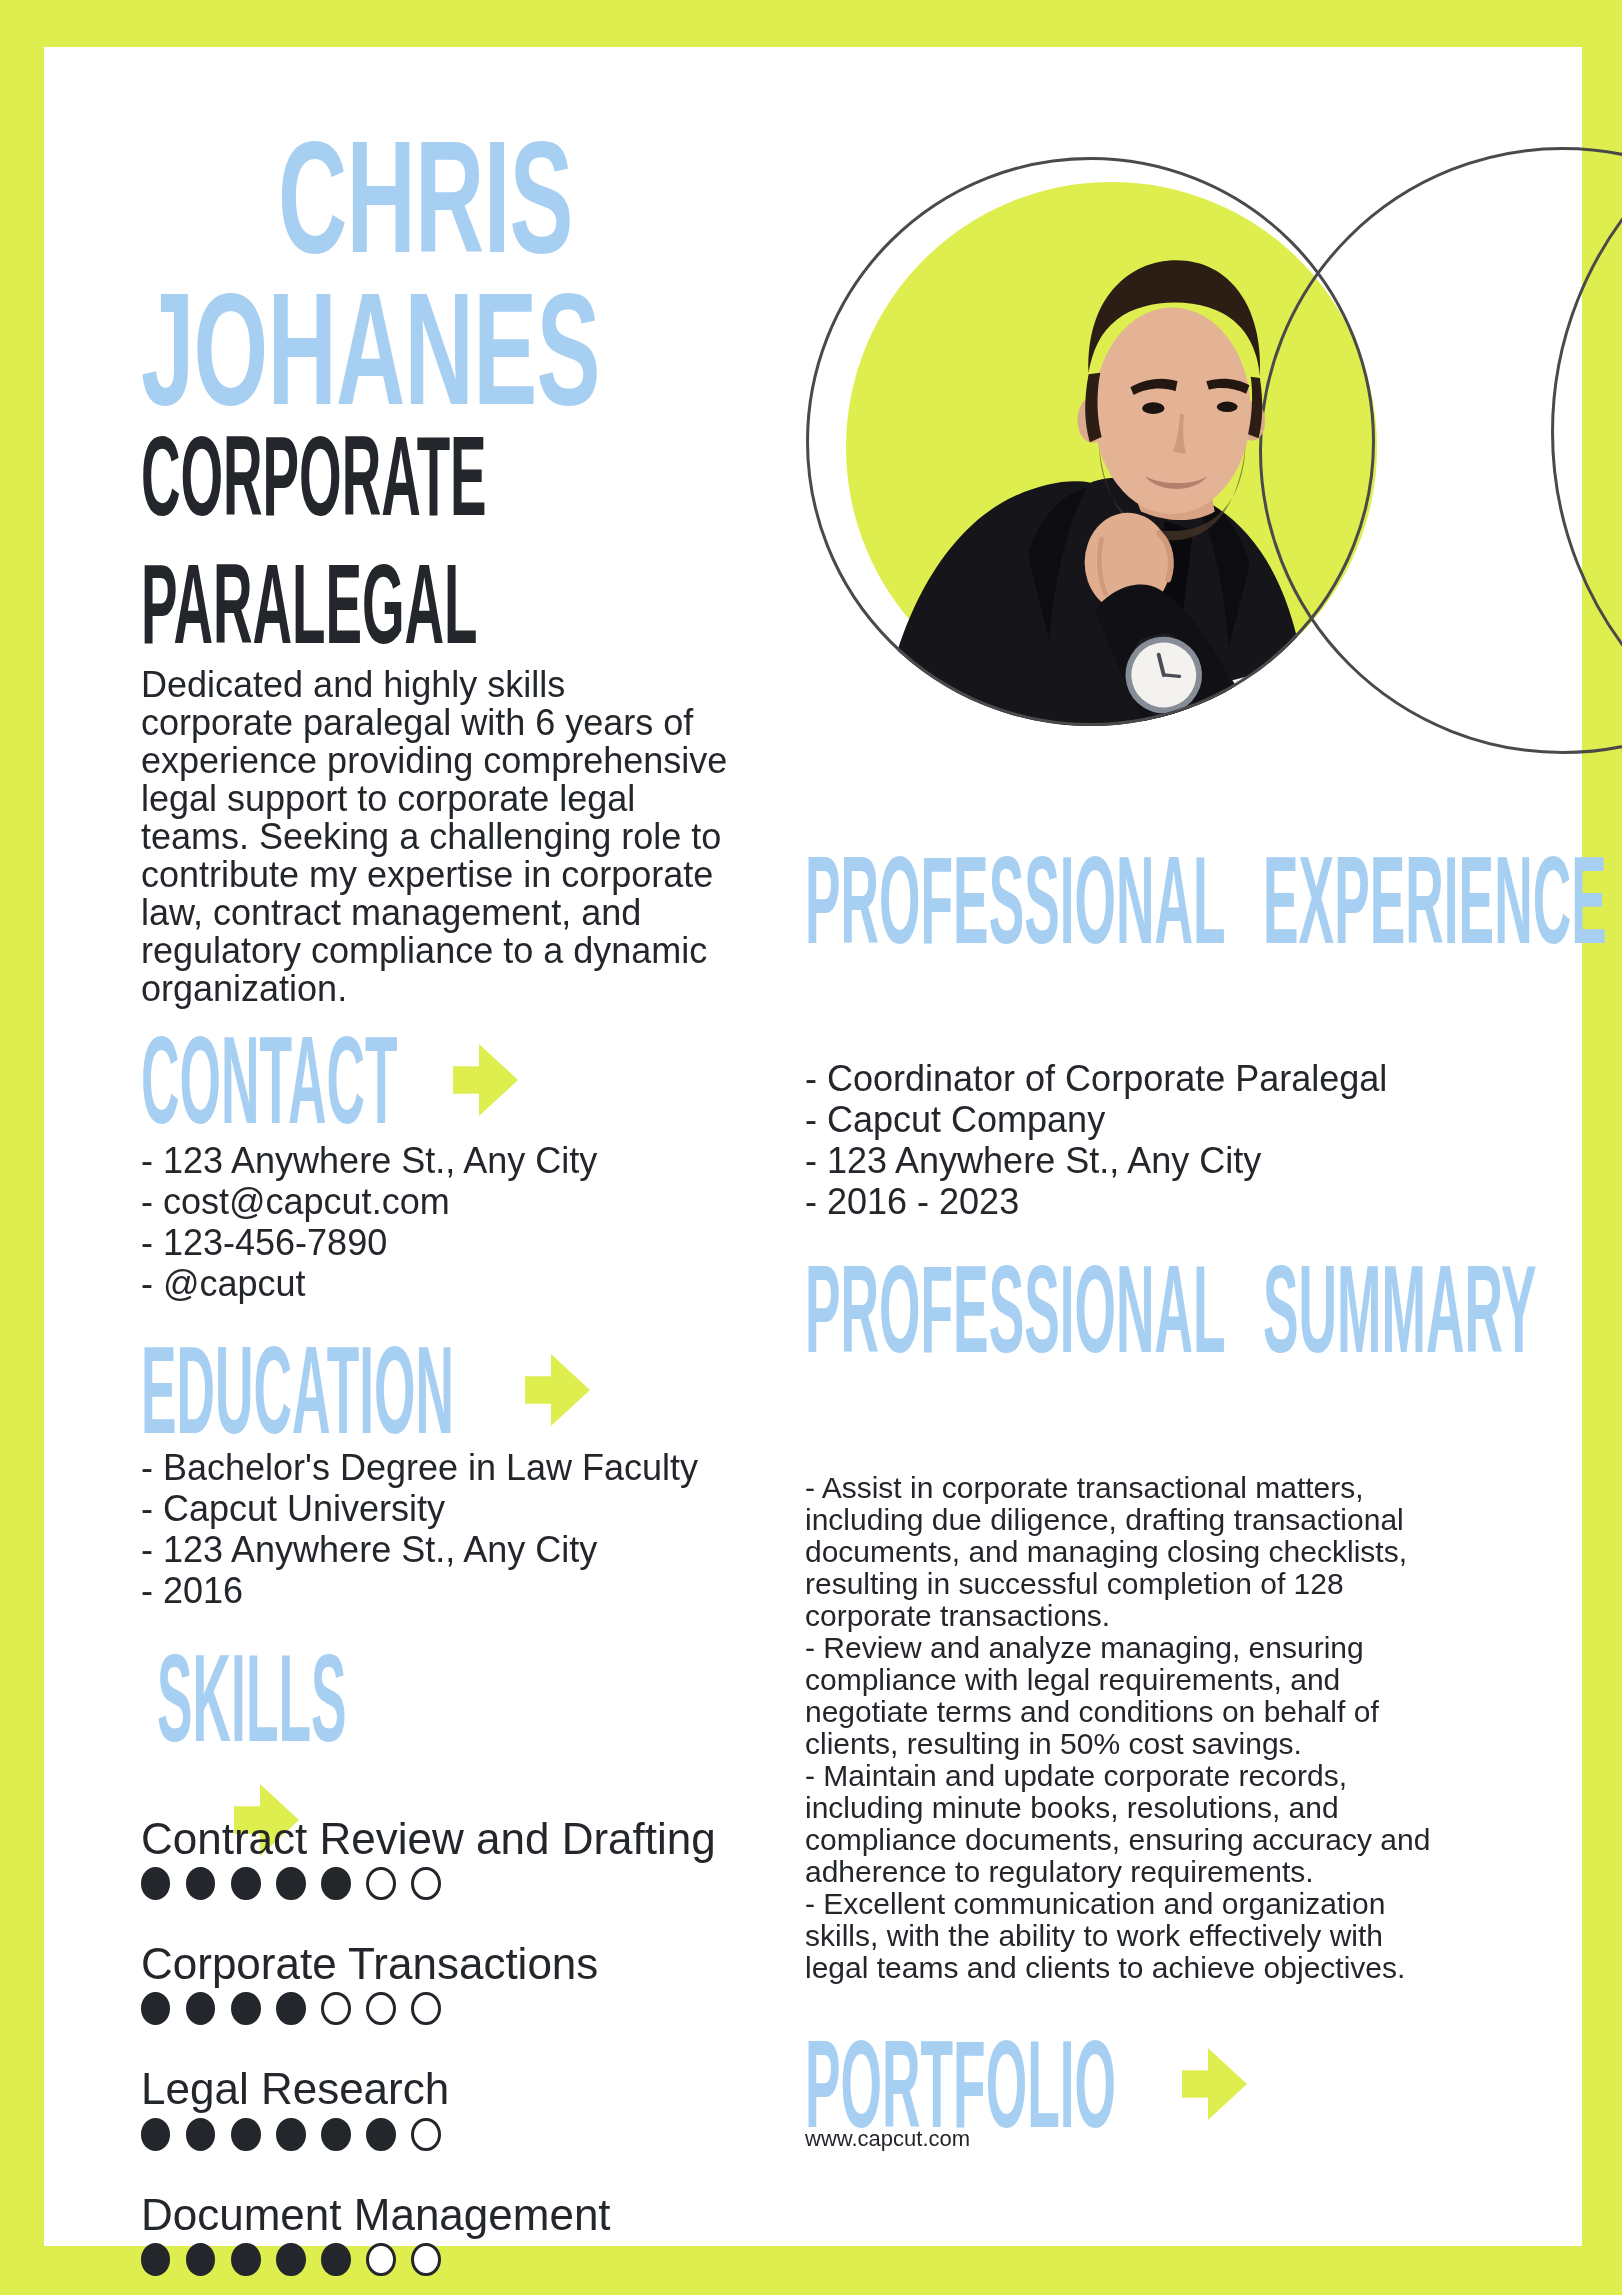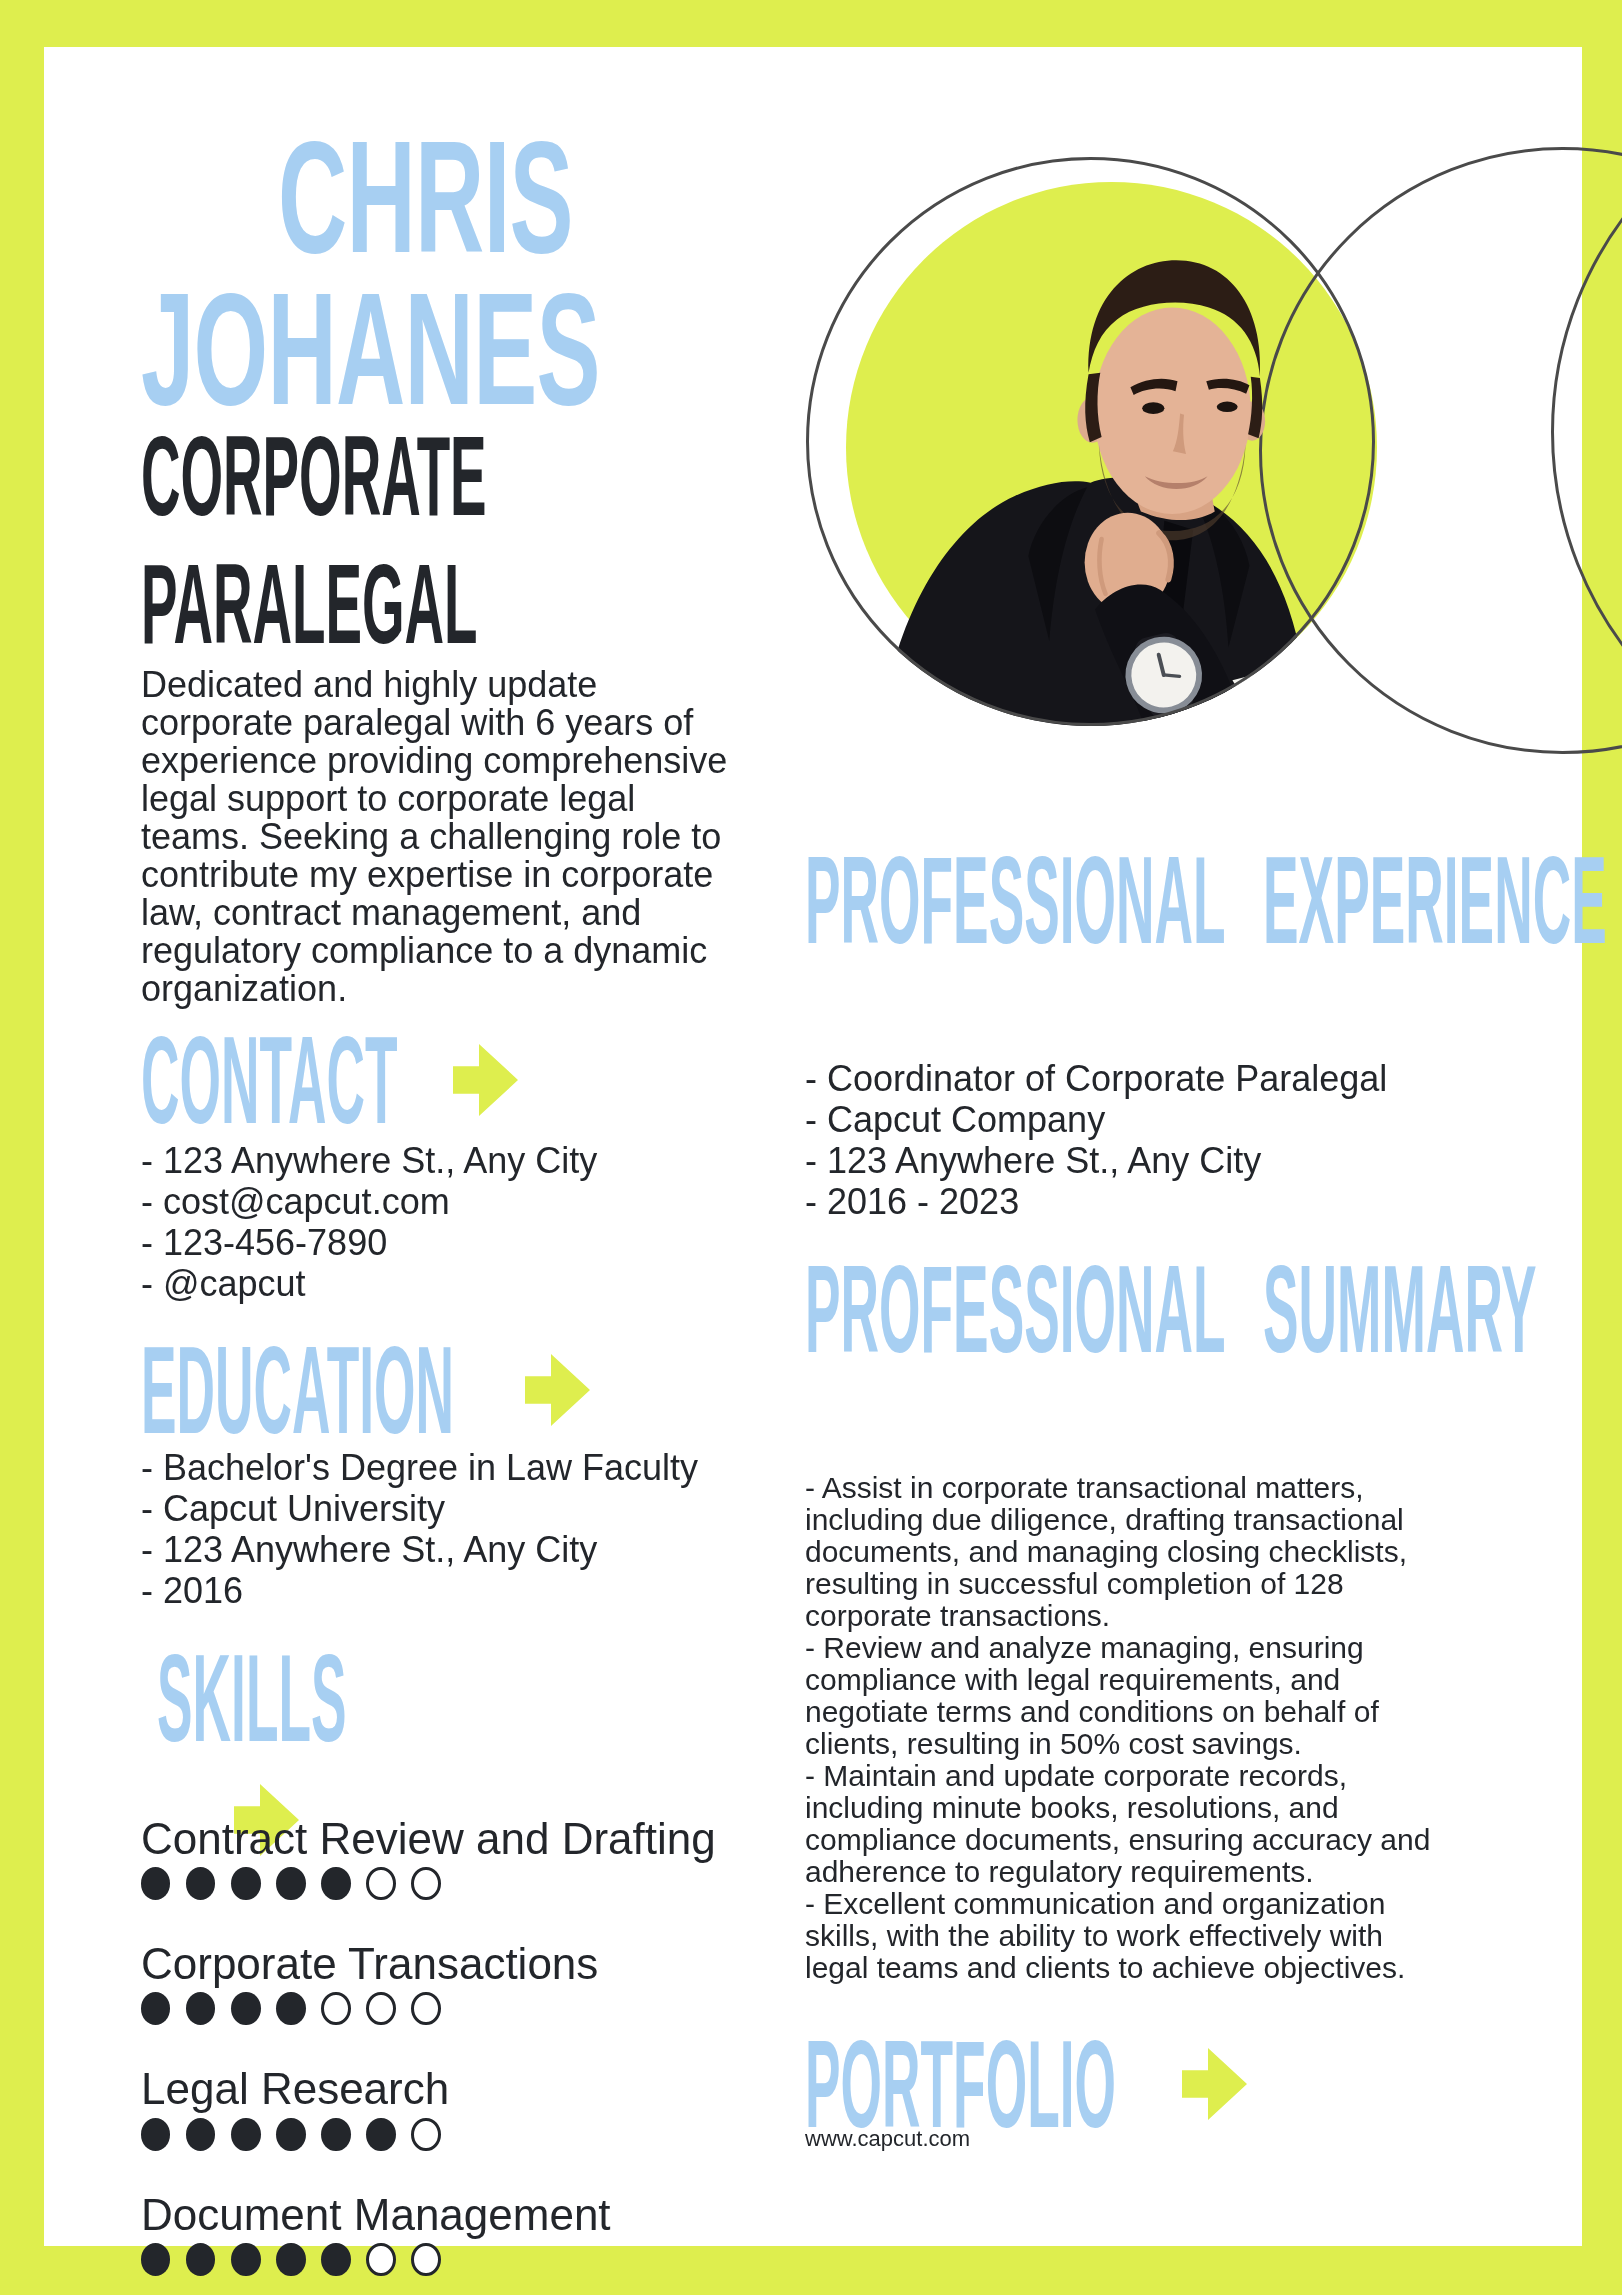--- a/index.html
+++ b/index.html
@@ -131,21 +131,21 @@
   <div class="name">
     <div><span class="sq">CHRIS</span></div>
     <div><span class="sq">JOHANES</span></div>
   </div>
   <div class="role">
     <div><span class="sq">CORPORATE</span></div>
     <div><span class="sq">PARALEGAL</span></div>
   </div>
 
   <div class="lines desc">
-      <div>Dedicated and highly update</div>
+      <div>Dedicated and highly skills</div>
       <div>corporate paralegal with 6 years of</div>
       <div>experience providing comprehensive</div>
       <div>legal support to corporate legal</div>
       <div>teams. Seeking a challenging role to</div>
       <div>contribute my expertise in corporate</div>
       <div>law, contract management, and</div>
       <div>regulatory compliance to a dynamic</div>
       <div>organization.</div>
     </div>
 

